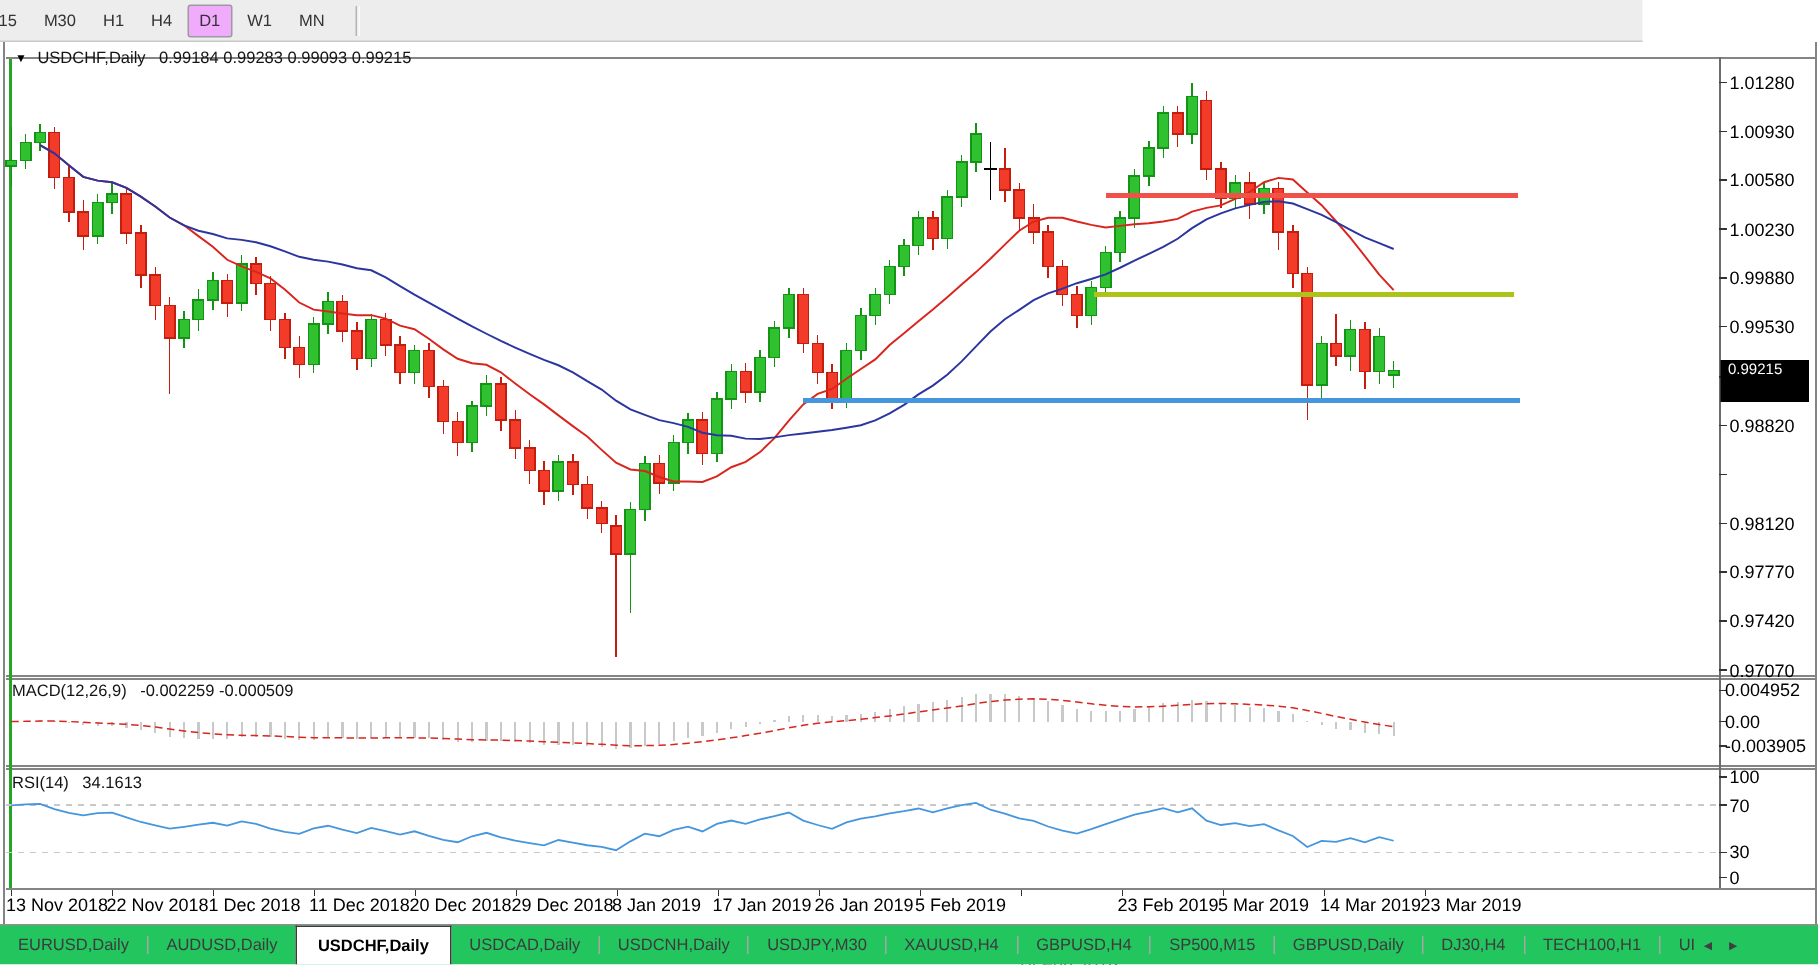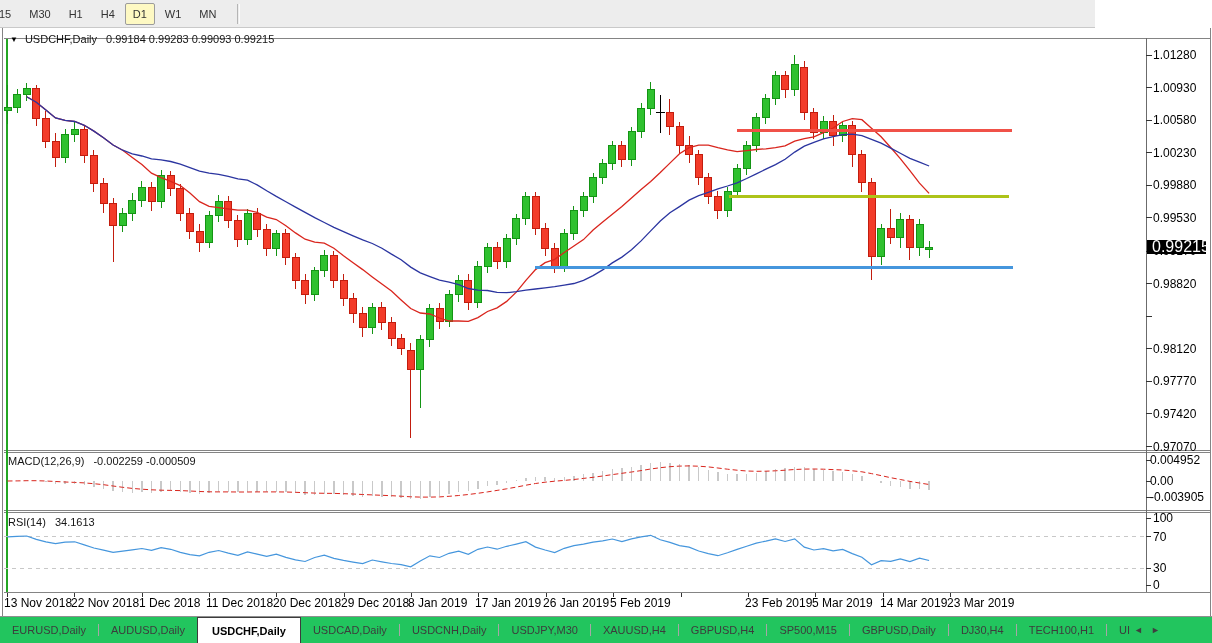--- a/index.html
+++ b/index.html
@@ -4,35 +4,35 @@
 <style>
   *{box-sizing:border-box;margin:0;padding:0}
   html,body{width:1212px;height:643px;overflow:hidden;background:#fff;
     font-family:"Liberation Sans",sans-serif;position:relative}
   
   .toolbar{position:absolute;top:0;left:0;width:1095px;height:28px;background:#ededed;
     border-bottom:1px solid #c9c9c9;display:flex;align-items:center;z-index:3}
   .tf{height:22px;min-width:24px;padding:0 7px;display:flex;align-items:center;justify-content:center;
     font-size:11px;color:#333;margin:0 1px;border:1px solid transparent;cursor:default}
   .tf.first{margin-left:-9px}
-  .tf.active{background:#fef9c3;border:1px solid #9c9c9c;border-radius:2px}
+  .tf.active{background:#f0abfc;border:1px solid #9c9c9c;border-radius:2px}
   .tb-sep{width:3px;height:20px;border-left:1px solid #b5b5b5;border-right:1px solid #fbfbfb;margin-left:12px}
   
   #chart-svg{position:absolute;left:0;top:28px;z-index:1}
   
   #labels{position:absolute;inset:0;z-index:2;pointer-events:none}
   .axlbl{position:absolute;font-size:12px;line-height:12px;color:#000;white-space:nowrap}
   .title{position:absolute;font-size:11px;color:#141414;white-space:nowrap;z-index:2}
   .title .sp{margin-left:9px}
   .title .arrow{font-size:8px;margin-right:7px;color:#000;vertical-align:1px}
   #main-title{left:10px;top:33px}
   #macd-title{left:8px;top:455px}
   #rsi-title{left:8px;top:516px}
-  .price-box{position:absolute;left:1147px;top:236px;width:59px;height:14px;background:#000;
-    color:#fff;font-size:16px;line-height:14px;padding-left:5px;z-index:4}
+  .price-box{position:absolute;left:1147px;top:236px;width:59px;height:28px;background:#000;
+    color:#fff;font-size:10px;line-height:14px;padding-left:5px;z-index:4}
   
   .tabbar{position:absolute;left:0;top:616px;width:1212px;height:27px;background:#22c55e;
     border-top:1px solid #8f8f8f;display:flex;align-items:center;z-index:3}
   .tab{font-size:11px;color:#3c3c3c;padding:0 12px;height:100%;display:flex;align-items:center;cursor:default}
   .tab.active{background:#fff;border:1px solid #3c3c3c;border-bottom:none;font-weight:bold;color:#000;padding:0 14px}
   .tab-sep{width:1px;height:12px;background:#a6a6a6;flex:none}
   .tab.cut{max-width:24px;overflow:hidden;padding-right:0}
   .scroll-btn{font-size:9px;color:#3f3f3f;padding:0 4px;height:100%;display:flex;align-items:center}
 </style>
 </head>

